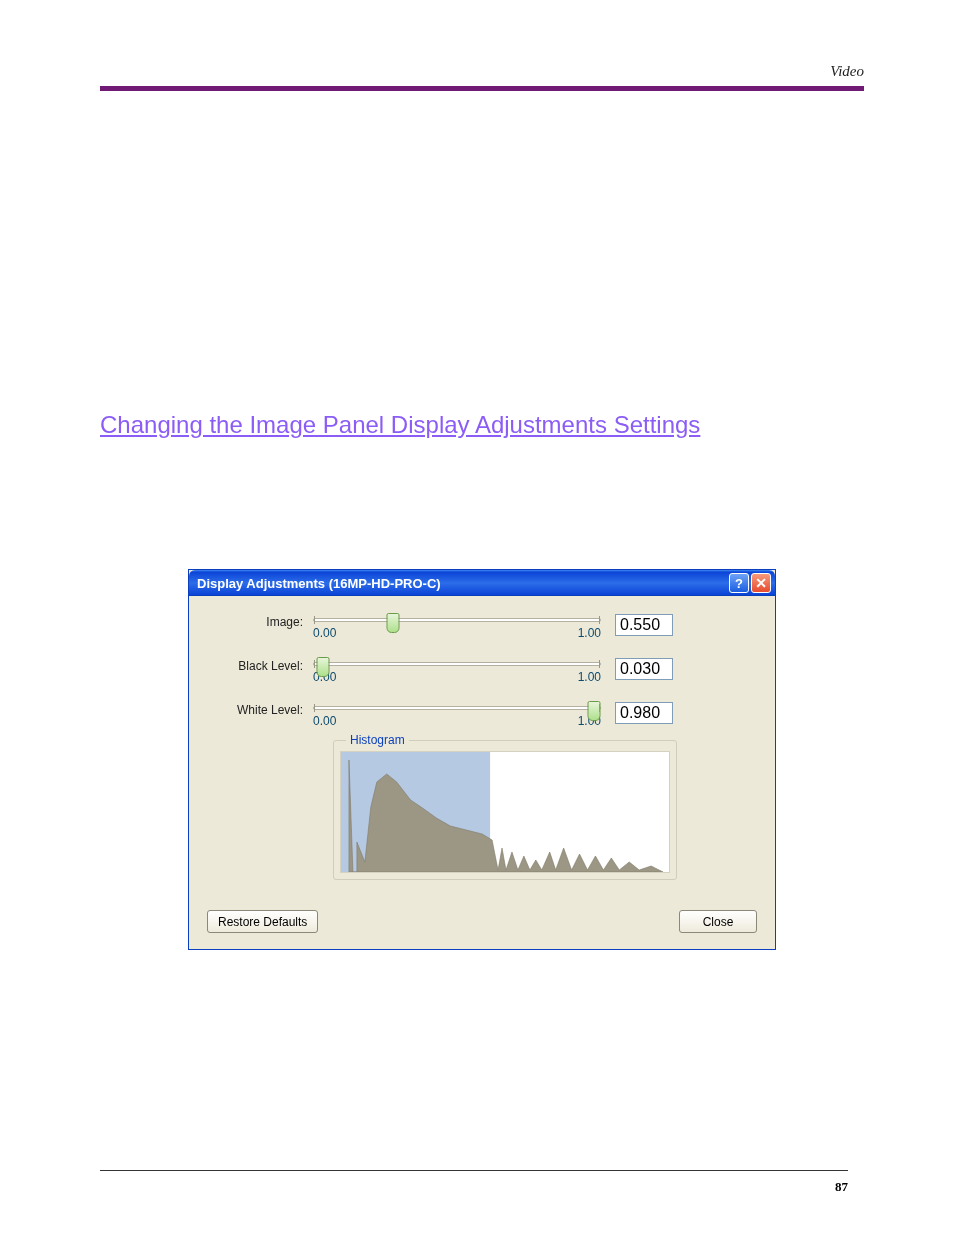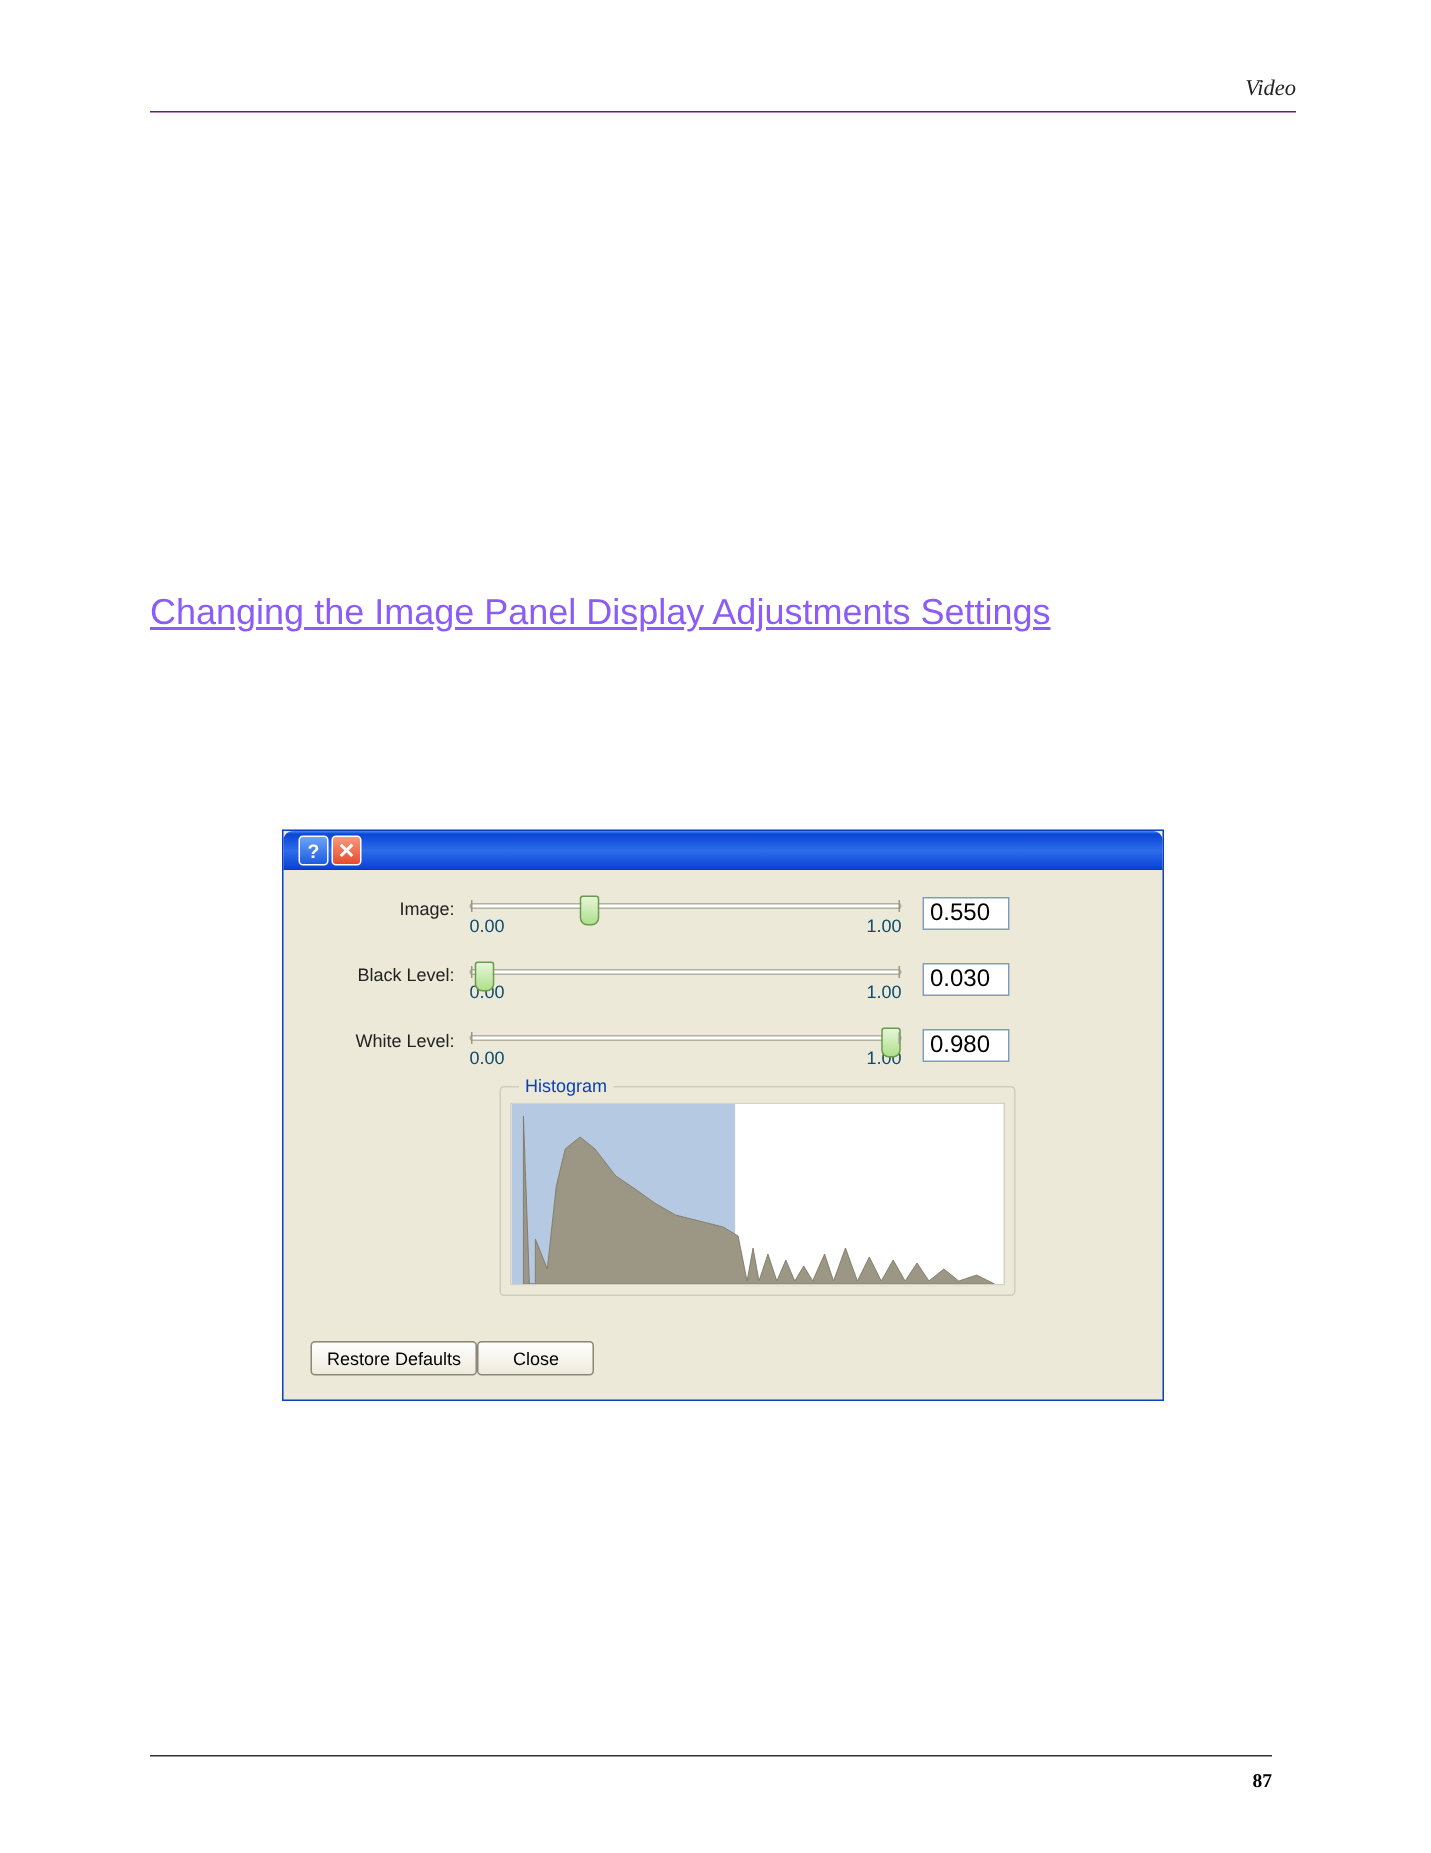--- a/index.html
+++ b/index.html
@@ -10,23 +10,24 @@
     width: 954px;
   }
   .page {
     width: 954px;
     height: 1235px;
     box-sizing: border-box;
     padding: 50px 90px 40px 100px;
     position: relative;
   }
   .top-area {
-    border-bottom: 1px solid #701a75;
+    border-bottom: 5px solid #701a75;
     padding-bottom: 6px;
     text-align: right;
+    margin-top: 12px;
   }
   .top-label {
     font-style: italic;
     font-family: "Georgia", serif;
     font-size: 15px;
     color: #222;
   }
   .section-heading {
     font-family: "Trebuchet MS", Arial, sans-serif;
     font-size: 24px;
@@ -168,20 +169,21 @@
   }
   .hist-box {
     background: #fff;
     border: 1px solid #d5d2c1;
     height: 120px;
     position: relative;
   }
   .hist-box svg { width: 100%; height: 100%; display: block; }
   .buttons {
     display: flex;
+    justify-content: space-between;
     margin-top: 30px;
   }
   .btn {
     min-width: 78px;
     height: 23px;
     background: linear-gradient(to bottom, #ffffff, #eeeadb);
     border: 1px solid #8b8878;
     border-radius: 3px;
     font-size: 12px;
     padding: 0 10px;
@@ -208,20 +210,21 @@
   <div class="top-area">
     <span class="top-label">Video</span>
   </div>
 
   <div class="section-heading">Changing the Image Panel Display Adjustments Settings</div>
 
   <div class="dialog-wrap">
     <div class="dialog">
 
       <div class="title-bar">
+        <div class="title-text">Display Adjustments (16MP-HD-PRO-C)</div>
         <div class="title-btn help">
             <span>?</span>
           </div>
         <div class="title-btn close">
             <span>✕</span>
           </div>
       </div>
 
       <div class="dialog-body">
 

